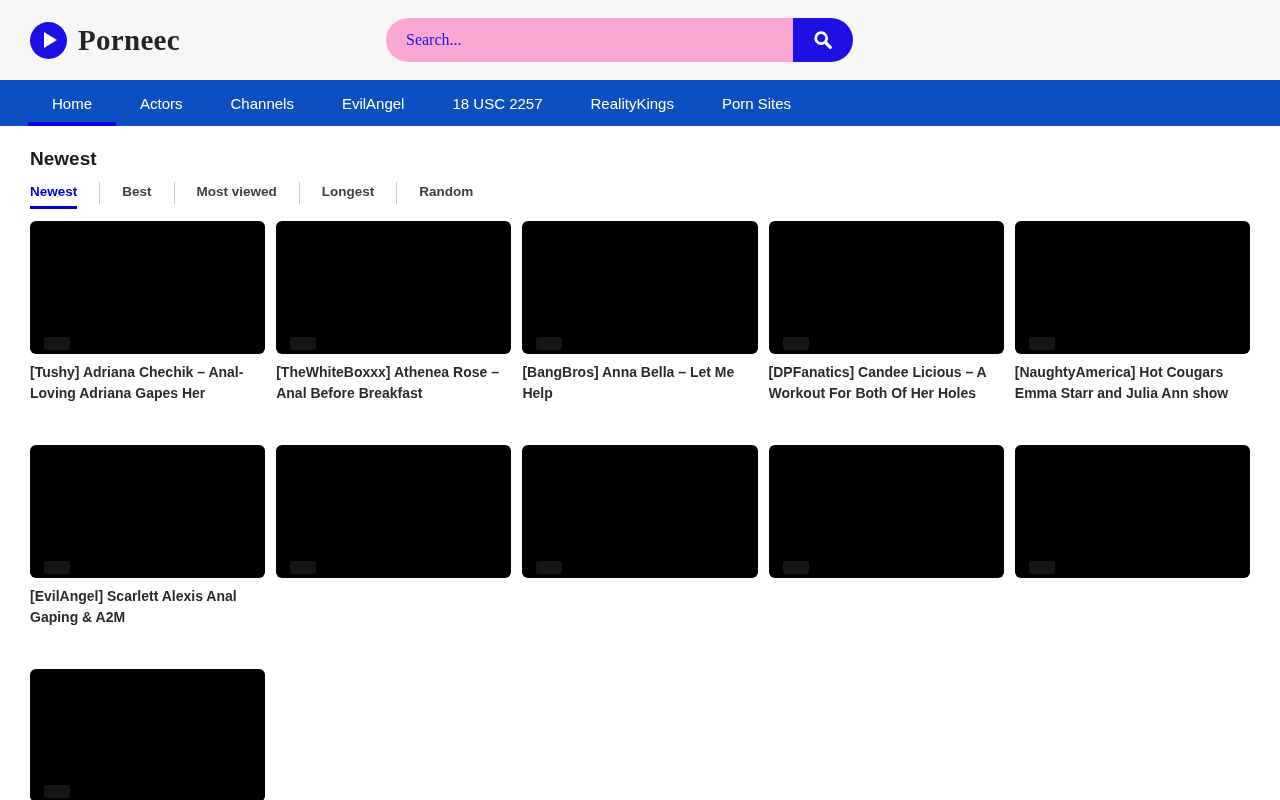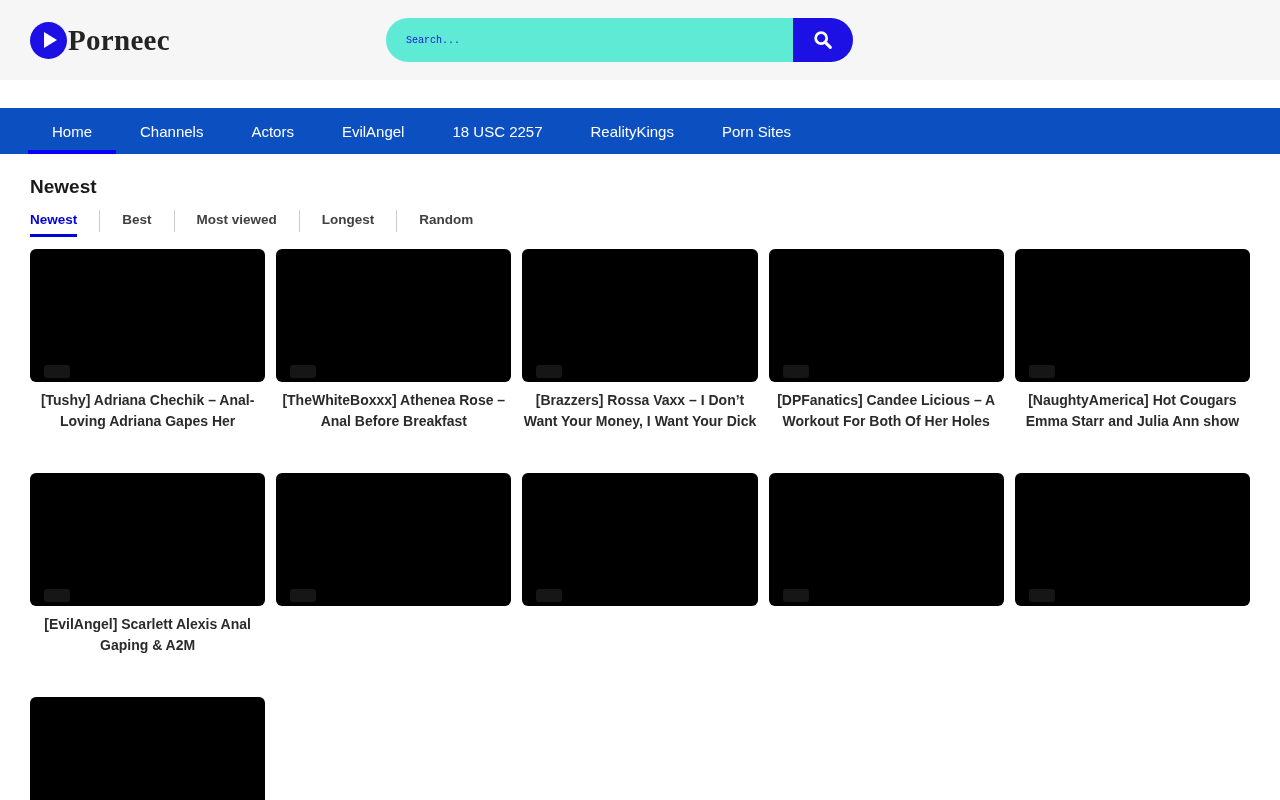--- a/index.html
+++ b/index.html
@@ -10,21 +10,21 @@
     font-family: "Liberation Sans", sans-serif;
   }
 
   
   .header {
     height: 80px; background: #f6f6f7;
     position: relative;
     display: flex; align-items: center;
     padding: 0 30px;
   }
-  .logo { display: flex; align-items: center; gap: 1px; cursor: pointer; }
+  .logo { display: flex; align-items: center; gap: 11px; cursor: pointer; }
   .logo-icon {
     width: 37px; height: 37px; border-radius: 50%;
     background: #1c10e4; position: relative; flex: 0 0 auto;
   }
   .logo-icon::after {
     content: ""; position: absolute; left: 14px; top: 10px;
     border-left: 13px solid #ffffff;
     border-top: 8.5px solid transparent;
     border-bottom: 8.5px solid transparent;
   }
@@ -33,40 +33,39 @@
     font-weight: bold; font-size: 29px; color: #242424;
     letter-spacing: 0.3px;
   }
   .search-form {
     position: absolute; left: 386px; top: 18px;
     width: 467px; height: 44px; display: flex;
   }
   .search-input {
     flex: 1; min-width: 0;
     border: none; outline: none;
-    background: #5eead4;
+    background: #f9a8d4;
     border-radius: 22px 0 0 22px;
     padding: 0 20px;
-    font-size: 10px; color: #1c10e4;
-    font-family: Liberation Mono, monospace;
+    font-size: 16px; color: #1c10e4;
+    font-family: Liberation Serif, serif;
   }
   .search-input::placeholder { color: #1c10e4; opacity: 1; }
   .search-btn {
     width: 60px; border: none; cursor: pointer;
     background: #1c10e4;
     border-radius: 0 22px 22px 0;
     display: flex; align-items: center; justify-content: center;
   }
 
   
   .nav {
     height: 46px; background: #0b4fc1;
     display: flex; align-items: stretch;
     padding-left: 28px;
-    margin-top: 28px;
   }
   .nav-item {
     color: #ffffff; font-size: 15px;
     padding: 4px 24px 0 24px;
     display: flex; align-items: center;
     border-bottom: 4px solid transparent;
     cursor: pointer; white-space: nowrap;
   }
   .nav-item.active { border-bottom-color: #0502f5; }
 
@@ -102,21 +101,20 @@
     width: 26px; height: 13px;
     background: #161616; border-radius: 3px;
   }
   .title {
     margin-top: 8px;
     font-size: 14px; font-weight: bold;
     line-height: 21px; color: #2b2b2b;
     display: -webkit-box; -webkit-line-clamp: 2; -webkit-box-orient: vertical;
     overflow: hidden; max-height: 42px;
     cursor: pointer;
-    text-align: center;
   }
 </style>
 </head>
 <body>
 
 <header class="header">
   <div class="logo">
     <span class="logo-icon"></span>
     <span class="logo-text">Porneec</span>
   </div>
@@ -131,24 +129,24 @@
       </span>
     </button>
   </form>
 </header>
 
 <nav class="nav" id="nav-items">
     <a class="nav-item active">
     <span>Home</span>
   </a>
     <a class="nav-item">
+    <span>Actors</span>
+  </a>
+    <a class="nav-item">
     <span>Channels</span>
-  </a>
-    <a class="nav-item">
-    <span>Actors</span>
   </a>
     <a class="nav-item">
     <span>EvilAngel</span>
   </a>
     <a class="nav-item">
     <span>18 USC 2257</span>
   </a>
     <a class="nav-item">
     <span>RealityKings</span>
   </a>
@@ -182,21 +180,21 @@
       <div class="card">
     <div class="thumb">
       <span class="duration-badge"></span>
     </div>
     <div class="title">[TheWhiteBoxxx] Athenea Rose – Anal Before Breakfast</div>
   </div>
       <div class="card">
     <div class="thumb">
       <span class="duration-badge"></span>
     </div>
-    <div class="title">[Brazzers] Rossa Vaxx – I Don’t Want Your Money, I Want Your Dick</div>
+    <div class="title">[BangBros] Anna Bella – Let Me Help</div>
   </div>
       <div class="card">
     <div class="thumb">
       <span class="duration-badge"></span>
     </div>
     <div class="title">[DPFanatics] Candee Licious – A Workout For Both Of Her Holes</div>
   </div>
       <div class="card">
     <div class="thumb">
       <span class="duration-badge"></span>

